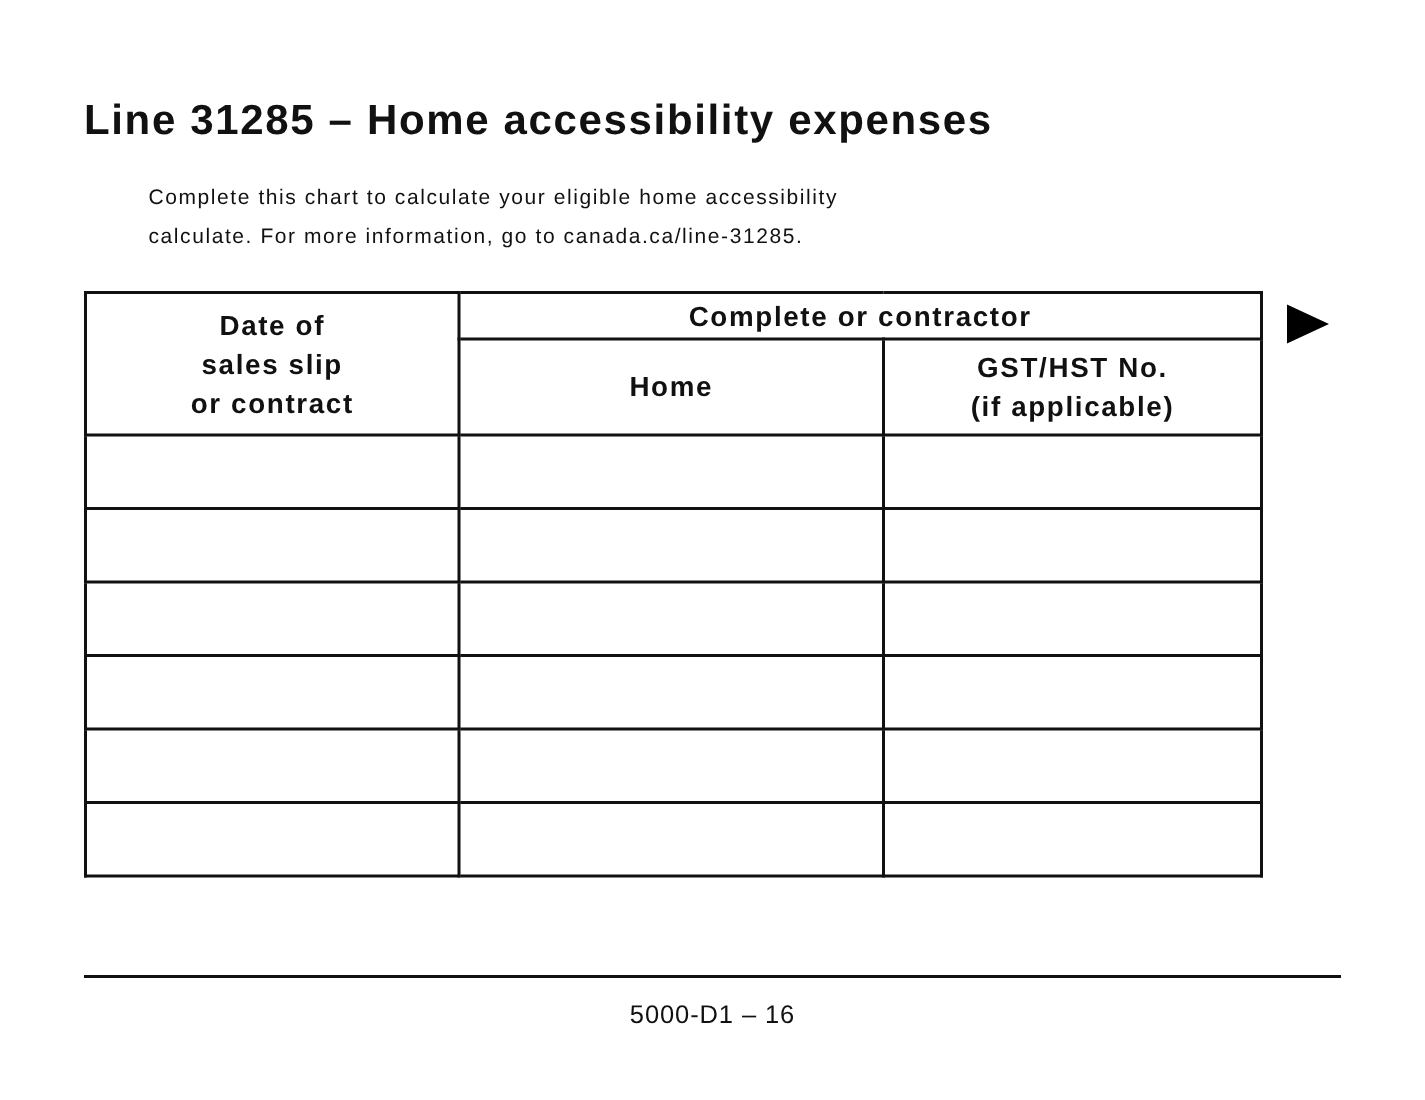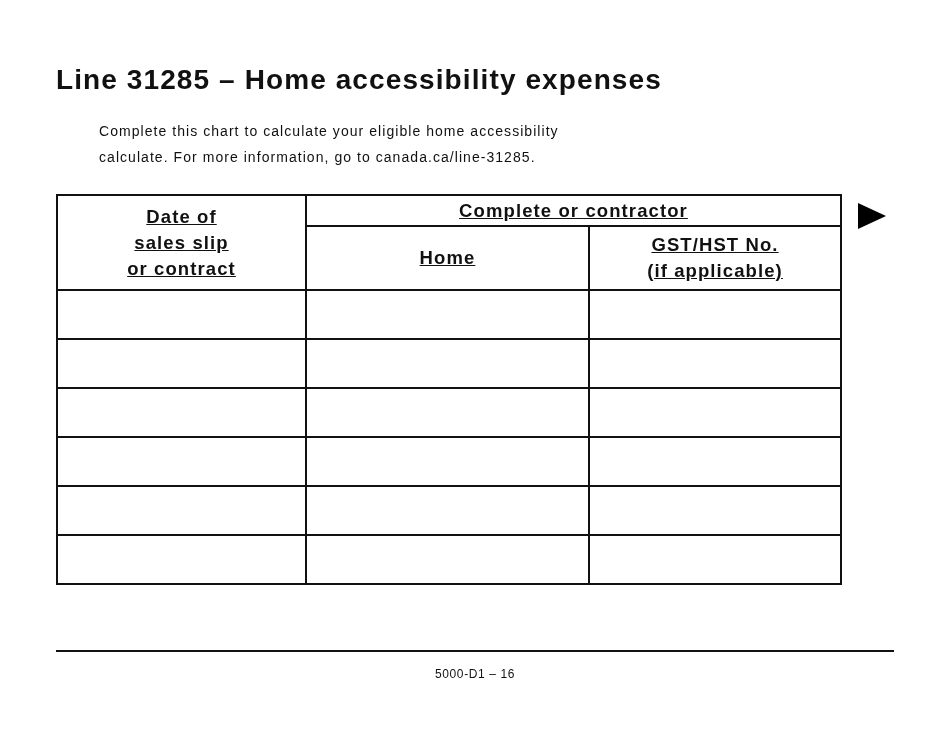--- a/index.html
+++ b/index.html
@@ -1,28 +1,28 @@
 <!DOCTYPE html>
 <html><head>
 <meta charset="utf-8">
 <style>
   html, body { margin:0; padding:0; background:#ffffff; }
   body { width:950px; height:733px; position:relative; overflow:hidden; font-family:"Liberation Sans", sans-serif; color:#111; }
   .title { position:absolute; left:56px; top:64px; font-size:28px; font-weight:bold; letter-spacing:1.1px; }
   .intro { position:absolute; left:56px; top:118px; font-size:14px; letter-spacing:1.05px; line-height:26px; width:820px;margin-left:43px; }
   .intro b { font-weight:normal; }
-  table.grid { position:absolute; left:56px; top:194px; border-collapse:collapse; table-layout:fixed;text-decoration:underline; }
+  table.grid { position:absolute; left:56px; top:194px; border-collapse:collapse; table-layout:fixed; }
   table.grid td, table.grid th { border:2px solid #111; padding:0; font-size:18.5px; font-weight:bold; letter-spacing:1.1px; text-align:center; line-height:26px; }
   .c1 { width:249px; } .c2 { width:283px; } .c3 { width:252px; }
   th.sup { height:29px; line-height:26px; }
   th.sub { height:62px; }
   td.cell { height:47px; }
   .arrow { position:absolute; left:858px; top:203px; width:0; height:0; border-top:13px solid transparent; border-bottom:13px solid transparent; border-left:28px solid #000; }
   .rule { position:absolute; left:56px; top:650px; width:838px; height:2px; background:#111; }
-  .footer { position:absolute; left:0; width:950px; top:667px; text-align:center; font-size:12px; letter-spacing:0.6px; }
+  .footer { position:absolute; left:0; width:950px; top:667px; text-align:center; font-size:17px; letter-spacing:0.6px; }
 </style>
 </head>
 <body>
 
 <div class="title">Line 31285 – Home accessibility expenses</div>
 
 <div class="intro">
   <span>Complete this chart to calculate your eligible home accessibility</span><br>
   <span>calculate. For more information, go to </span><b>canada.ca/line-31285</b><span>.</span>
 </div>

